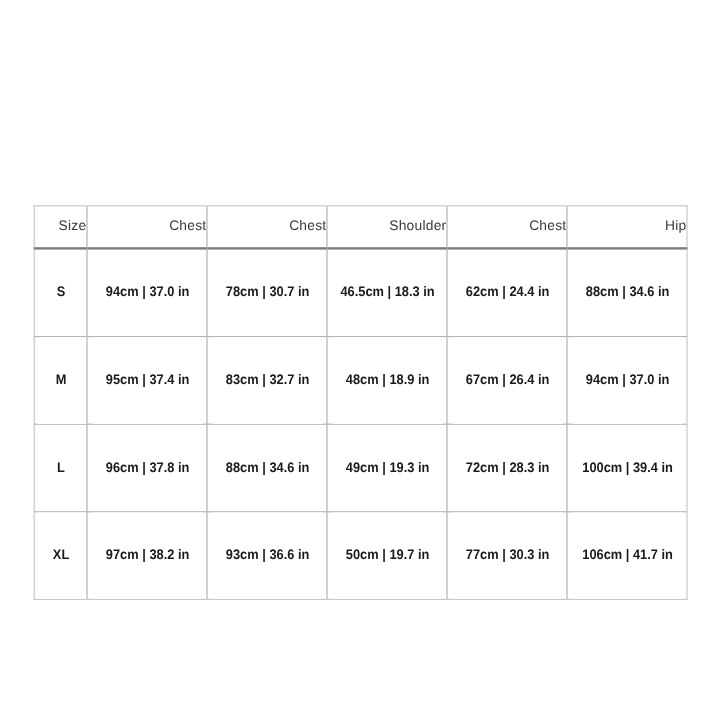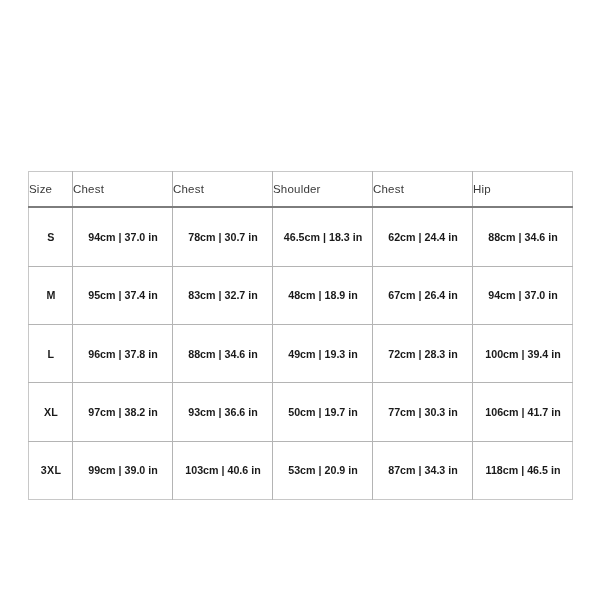--- a/index.html
+++ b/index.html
@@ -33,21 +33,21 @@
   }
 
   table.size-chart col.col-size    { width: 44px; }
   table.size-chart col.col-data    { width: 100px; }
 
   table.size-chart thead th {
     height: 34px;
     font-size: 11.5px;
     font-weight: 400;
     color: #3a3a3a;
-    text-align: left;
+    text-align: right;
     vertical-align: middle;
     letter-spacing: 0.2px;
     border-right: 1px solid #b4b4b4;
     border-bottom: 2px solid #7d7d7d;
     background: #ffffff;
     padding: 0;
   }
   table.size-chart thead th:last-child {
     border-right: none;
   }
@@ -127,23 +127,15 @@
         <td>100cm | 39.4 in</td>
       </tr>
       <tr>
         <td class="size-cell">XL</td>
         <td>97cm | 38.2 in</td>
         <td>93cm | 36.6 in</td>
         <td>50cm | 19.7 in</td>
         <td>77cm | 30.3 in</td>
         <td>106cm | 41.7 in</td>
       </tr>
-      <tr>
-        <td class="size-cell">3XL</td>
-        <td>99cm | 39.0 in</td>
-        <td>103cm | 40.6 in</td>
-        <td>53cm | 20.9 in</td>
-        <td>87cm | 34.3 in</td>
-        <td>118cm | 46.5 in</td>
-      </tr>
     </tbody>
   </table>
 </div>
 
 </body></html>

